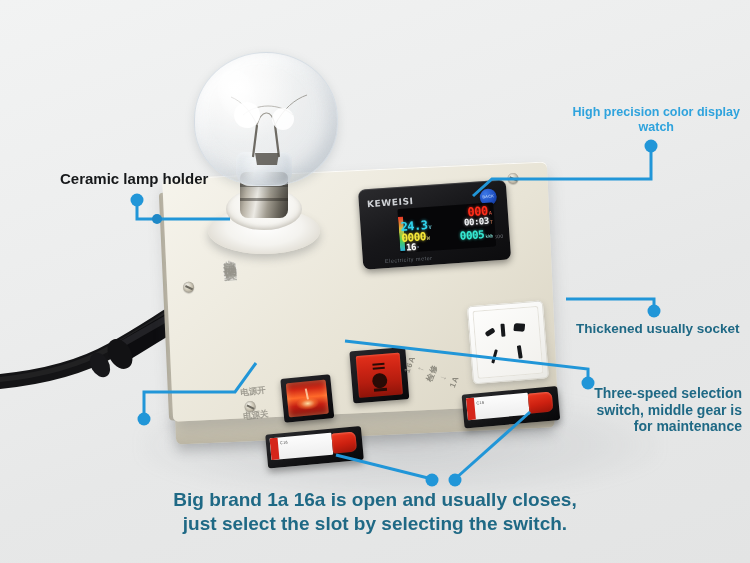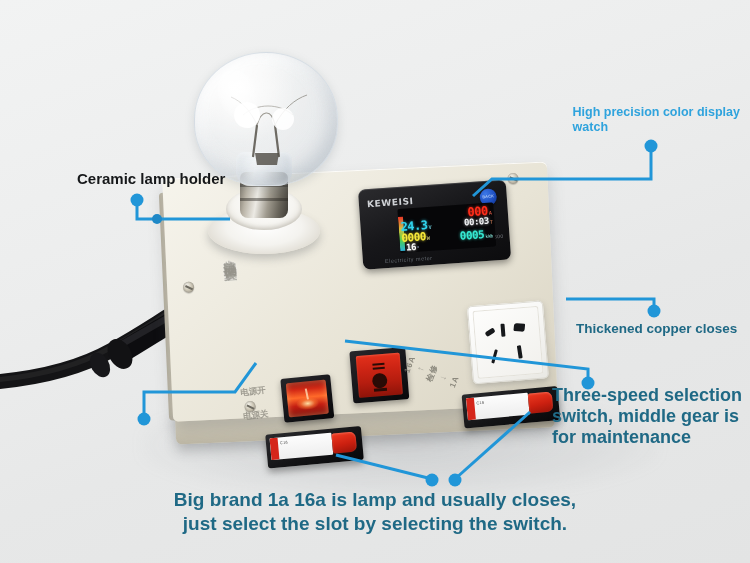--- a/index.html
+++ b/index.html
@@ -642,28 +642,28 @@
       <circle cx="588" cy="383" r="6.5"></circle>
       <circle cx="144" cy="419" r="6.5"></circle>
       <circle cx="432" cy="480" r="6.5"></circle>
       <circle cx="455" cy="480" r="6.5"></circle>
     </g>
     <g fill="#1e88c7">
       <circle cx="157" cy="219" r="5"></circle>
     </g>
   </svg>
 
-  <div class="ann black" style="left:77px; top:170px; font-size:15px;">Ceramic lamp holder</div>
-
-  <div class="ann light" style="right:10px; top:105px; font-size:12.5px; text-align:left;margin-left:24px;">High precision color display
+  <div class="ann black" style="left:60px; top:170px; font-size:15px;">Ceramic lamp holder</div>
+
+  <div class="ann light" style="right:10px; top:105px; font-size:12.5px; text-align:center;margin-left:24px;">High precision color display
 watch</div>
 
-  <div class="ann dark" style="left:576px; top:321px; font-size:13.5px;">Thickened copper closes</div>
-
-  <div class="ann dark" style="right:8px; top:385px; font-size:18px; ">Three-speed selection
+  <div class="ann dark" style="left:576px; top:321px; font-size:13.5px;">Thickened usually socket</div>
+
+  <div class="ann dark" style="right:8px; top:385px; font-size:14px; text-align:right;">Three-speed selection
 switch, middle gear is
 for maintenance</div>
 
 
-  <div class="ann dark" style="left:0; top:488px; width:750px; text-align:center; font-size:19px; line-height:1.28;">Big brand 1a 16a is lamp and usually closes,
+  <div class="ann dark" style="left:0; top:488px; width:750px; text-align:center; font-size:19px; line-height:1.28;">Big brand 1a 16a is open and usually closes,
 just select the slot by selecting the switch.</div>
 
 </div>
 
 </body></html>

